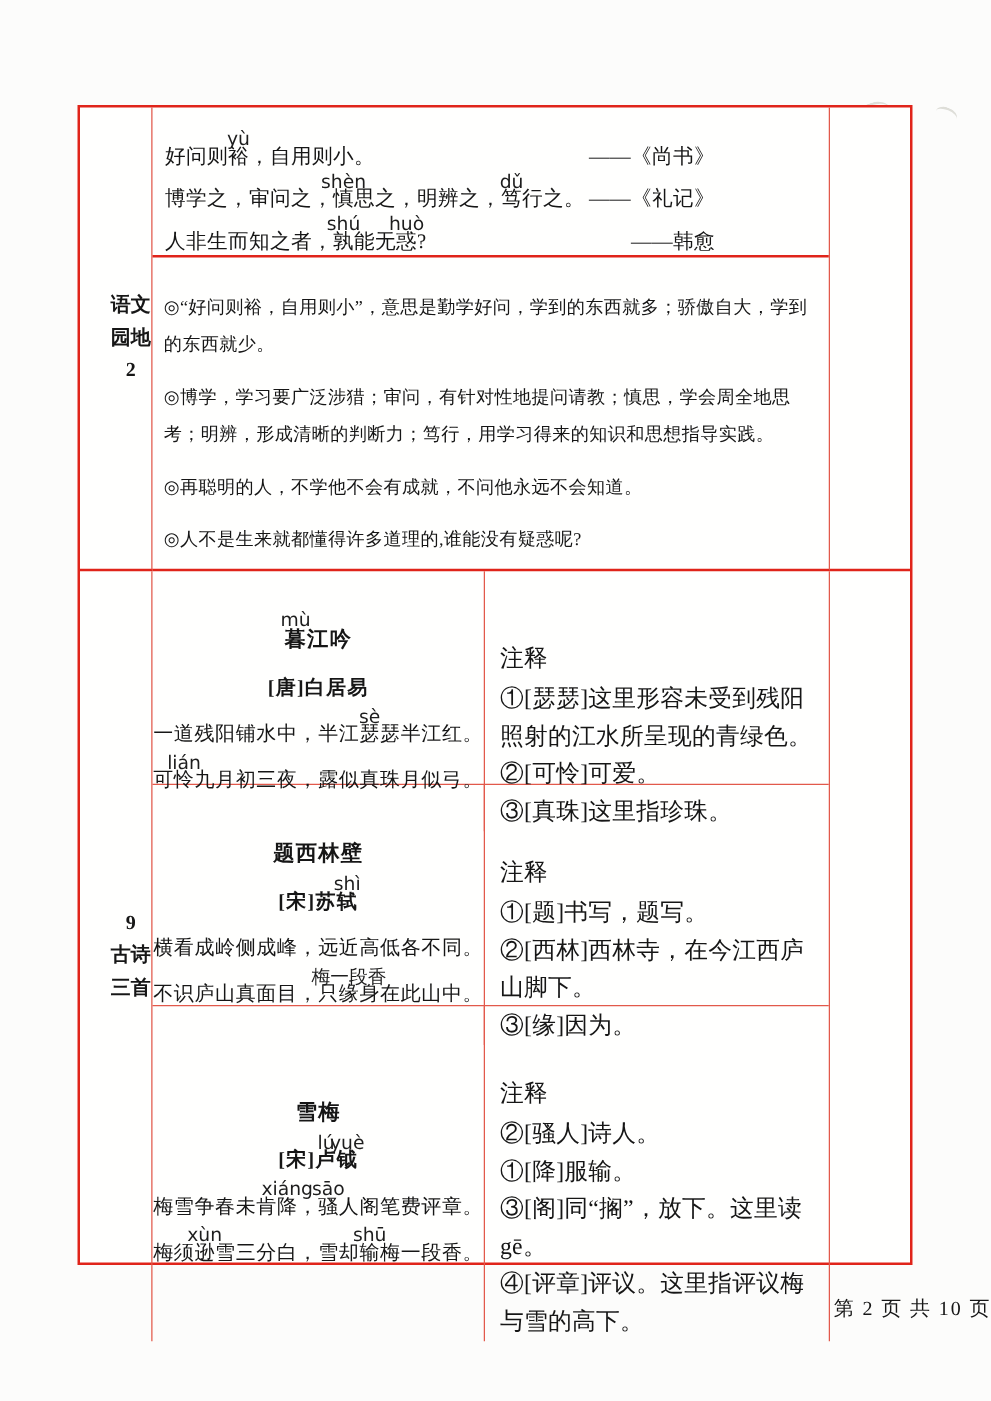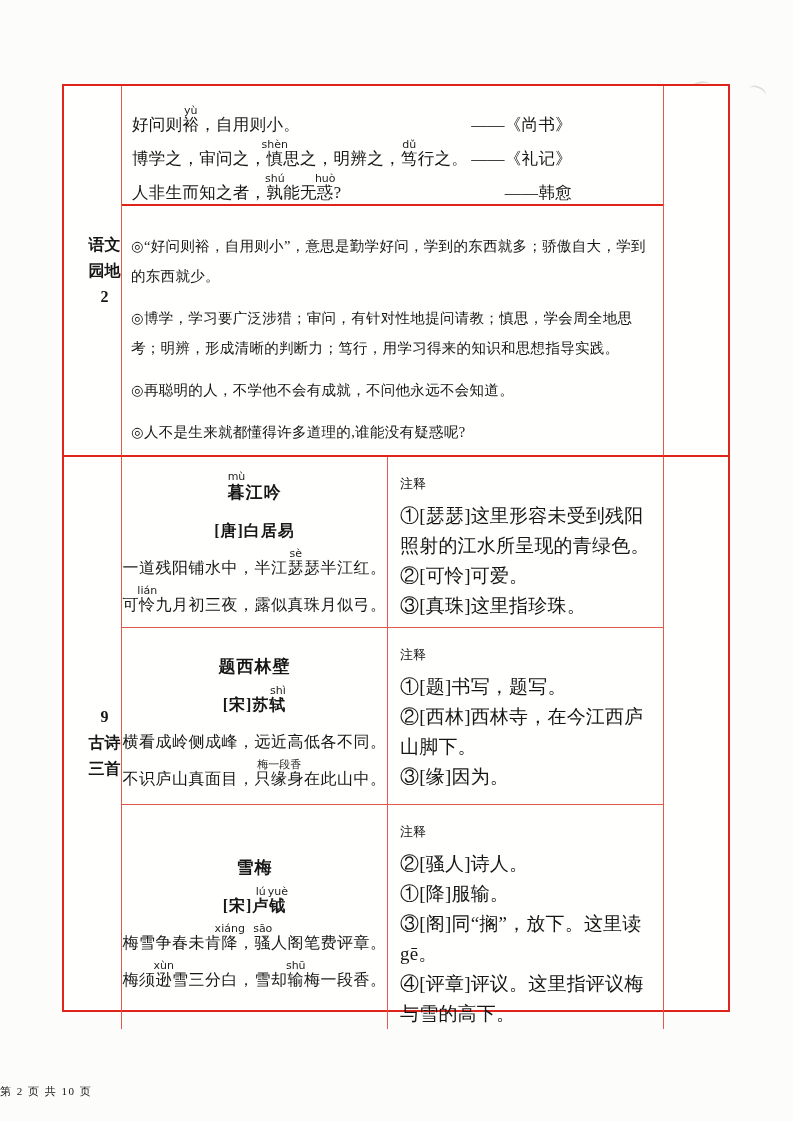--- a/index.html
+++ b/index.html
@@ -37,30 +37,30 @@
   .prow{display:grid;grid-template-columns:266px 1fr;border-bottom:1.5px solid #e2594b;box-sizing:border-box;}
   .prow1{height:171px;}
   .prow2{height:177px;}
   .prow3{flex:1;border-bottom:none;}
   .poem{display:flex;flex-direction:column;align-items:center;justify-content:center;border-right:1.5px solid #e2594b;}
   .ptitle{font-weight:bold;font-size:17px;height:36px;display:flex;align-items:flex-end;letter-spacing:1px;}
   .pauthor{font-weight:bold;font-size:16px;height:38px;display:flex;align-items:flex-end;letter-spacing:1px;}
   .pline{font-size:16px;height:37px;display:flex;align-items:flex-end;letter-spacing:.5px;}
 
   .notes{padding:14px 0 0 12px;}
-  .note-title{font-size:13px;line-height:26px;margin-bottom:4px;}
+  .note-title{font-size:19px;line-height:26px;margin-bottom:4px;margin-top:44px;}
   .note-line{font-size:19px;line-height:30px;max-width:258px;letter-spacing:.2px;}
 
   .rb{position:relative;}
   .rt{
     position:absolute;left:50%;top:-9px;transform:translateX(-50%);
-    font-size:11px;line-height:10px;letter-spacing:0;white-space:nowrap;
+    font-size:15px;line-height:10px;letter-spacing:0;white-space:nowrap;
     font-family:"DejaVu Sans","Liberation Sans",sans-serif;font-weight:normal;font-style:normal;color:#1d1d1d;text-align:center;
   }
-  .footer{position:absolute;top:1084px;left:0;width:100%;text-align:left;font-size:11px;letter-spacing:1.5px;}
+  .footer{position:absolute;top:1037px;left:0;width:100%;text-align:right;font-size:16px;letter-spacing:1.5px;}
 </style>
 </head>
 <body>
 
 <div class="page">
   <div class="artifact a1"></div>
   <div class="artifact a2"></div>
 
   <div class="sheet">
 

